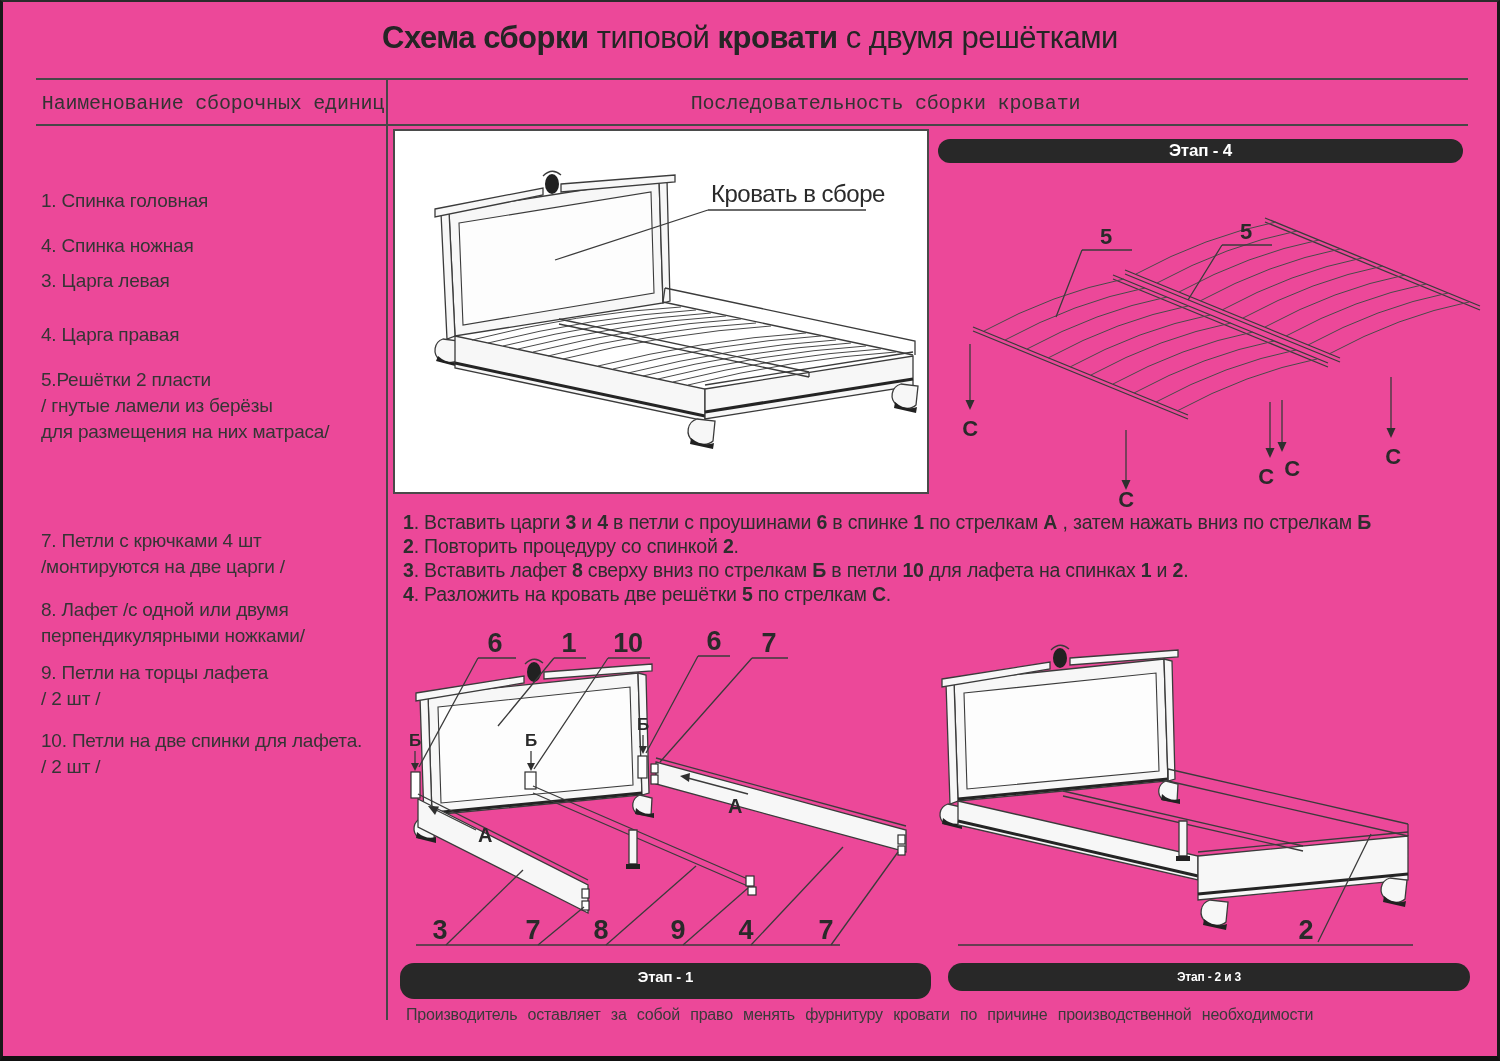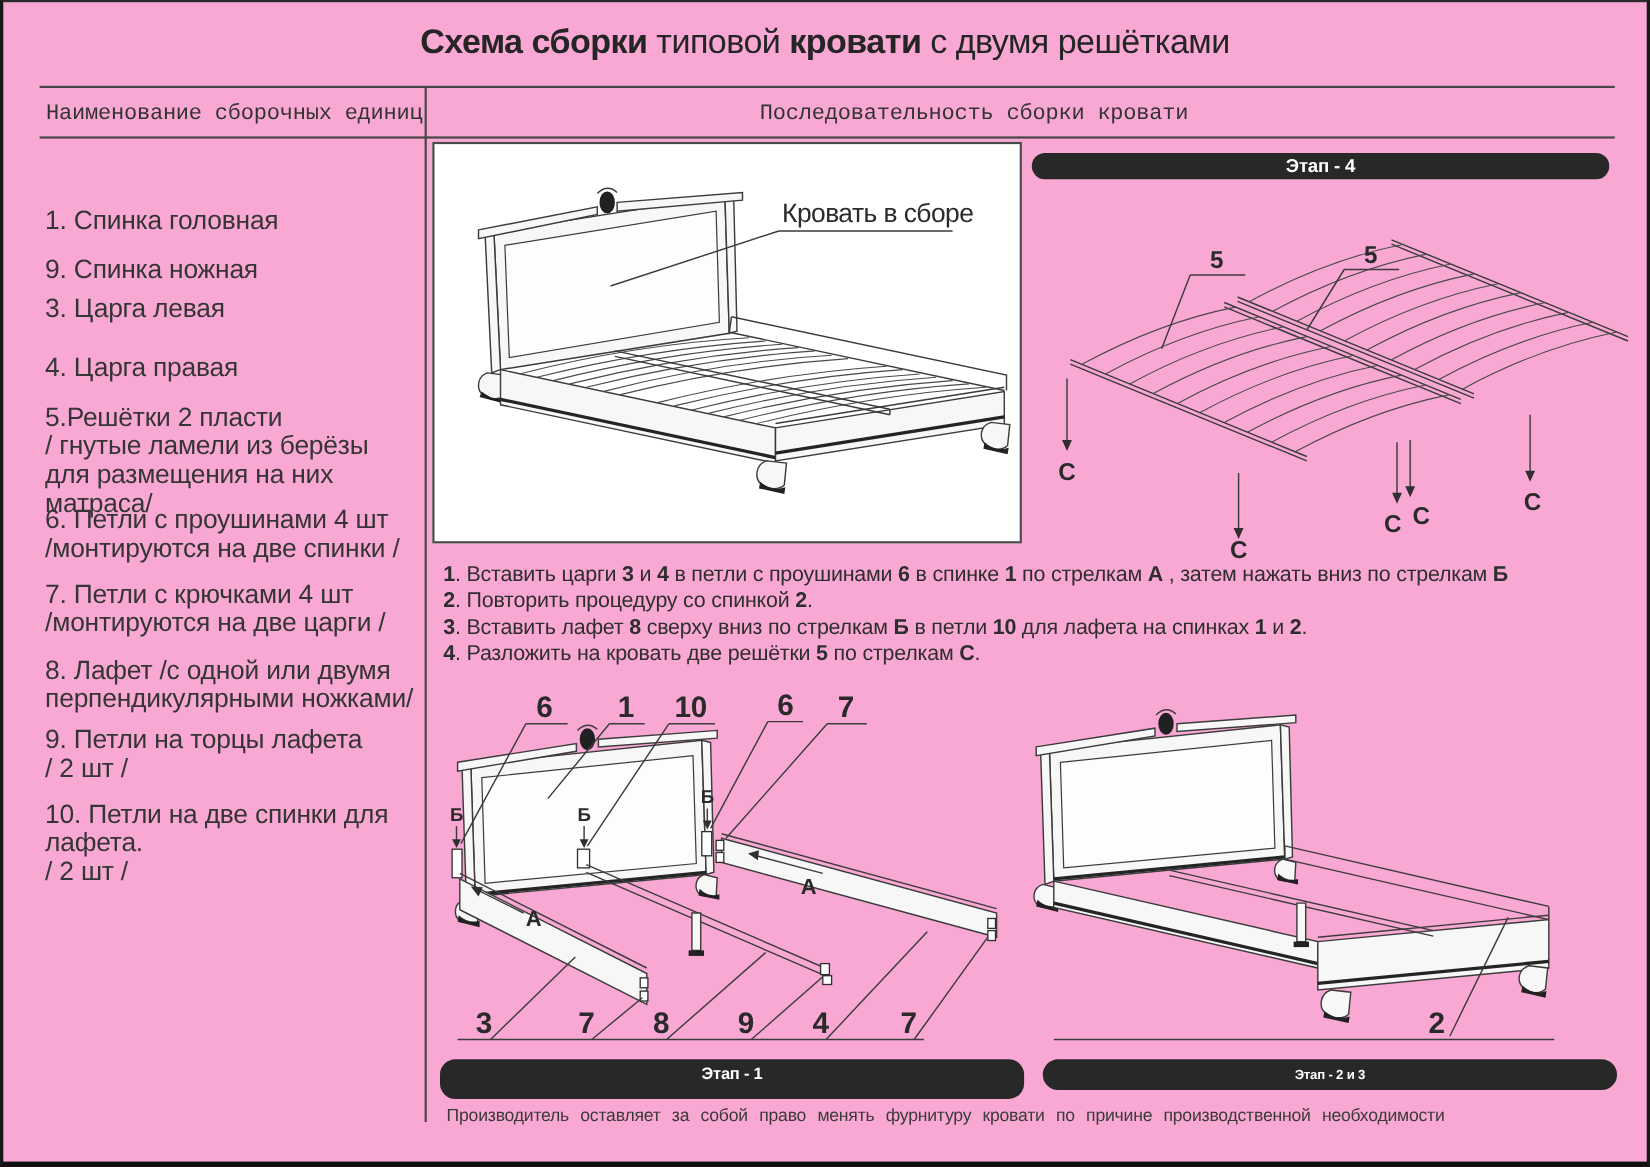--- a/index.html
+++ b/index.html
@@ -1,33 +1,33 @@
 <!DOCTYPE html>
 <html><head>
 <meta charset="utf-8">
 <style>
   html,body{margin:0;padding:0;background:#e8e8e8;}
   .page{
-    position:relative;width:1500px;height:1061px;background:#f9a8d4;
+    position:relative;width:1500px;height:1061px;background:#ec4899;
     font-family:"Liberation Sans","DejaVu Sans",sans-serif;color:#2e2e2e;
     box-sizing:border-box;overflow:hidden;letter-spacing:-0.2px;
     border-top:2px solid #2b2b2b;border-left:3px solid #191919;
     border-right:3px solid #191919;border-bottom:5px solid #111111;
   }
   .abs{position:absolute;}
   .page-title{left:0;top:18px;width:100%;text-align:center;font-size:31px;font-weight:400;color:#252525;letter-spacing:-0.5px;}
   .bseg{font-weight:700;}
   .rule{background:#474747;}
   .rule-top{left:33px;top:76px;width:1432px;height:2px;}
   .rule-mid{left:33px;top:122px;width:1432px;height:2px;}
   .divider-v{left:383px;top:78px;width:2px;height:940px;background:#474747;}
   .col-header{top:90px;font-size:20px;color:#333;font-family:Liberation Mono, monospace;}
   .col-header-left{left:35px;width:350px;text-align:center;}
   .col-header-right{left:400px;width:965px;text-align:center;}
-  .part{position:absolute;left:0;font-size:24px;line-height:26px;white-space:pre-line;color:#353535;}
+  .part{position:absolute;left:0;font-size:19px;line-height:26px;white-space:pre-line;color:#353535;}
   .parts-wrap{left:38px;top:0;width:345px;height:1000px;}
   .figure-a{left:390px;top:127px;width:536px;height:365px;border:2px solid #4a4a4a;box-sizing:border-box;background:#fff;}
   .banner{background:#282828;color:#fff;text-align:center;font-weight:700;border-radius:14px;}
   .banner-4{left:935px;top:137px;width:525px;height:24px;line-height:24px;font-size:17px;}
   .banner-1{left:397px;top:961px;width:531px;height:36px;line-height:28px;font-size:15px;}
   .banner-23{left:945px;top:961px;width:522px;height:28px;line-height:28px;font-size:12px;}
   .instructions{left:400px;top:508px;width:1080px;font-size:19.5px;}
   .instr-line{line-height:24px;white-space:nowrap;}
   .footer-note{left:403px;top:1004px;width:1092px;font-size:16px;word-spacing:6px;color:#3a3a3a;}
   svg{position:absolute;overflow:visible;}
@@ -54,28 +54,26 @@
 
   <div class="abs rule rule-top"></div>
   <div class="abs rule rule-mid"></div>
   <div class="abs divider-v"></div>
 
   <div class="abs col-header col-header-left">Наименование  сборочных единиц</div>
   <div class="abs col-header col-header-right">Последовательность сборки кровати</div>
 
   <div class="abs parts-wrap">
     <div class="part" style="top:186px">1.   Спинка головная</div>
-    <div class="part" style="top:231px">9. Спинка ножная</div>
+    <div class="part" style="top:231px">4. Спинка ножная</div>
     <div class="part" style="top:266px">3. Царга левая</div>
     <div class="part" style="top:320px">4. Царга правая</div>
     <div class="part" style="top:365px">5.Решётки  2 пласти
 / гнутые ламели из берёзы
 для размещения на них матраса/</div>
-    <div class="part" style="top:458px">6. Петли с проушинами 4 шт
-/монтируются на две спинки /</div>
     <div class="part" style="top:526px">7. Петли с крючками 4 шт
 /монтируются на две царги /</div>
     <div class="part" style="top:595px">8. Лафет /с одной или двумя
 перпендикулярными ножками/</div>
     <div class="part" style="top:658px">9. Петли на торцы лафета
 / 2 шт /</div>
     <div class="part" style="top:726px">10. Петли на две спинки для лафета.
 / 2 шт /</div>
   </div>
 

